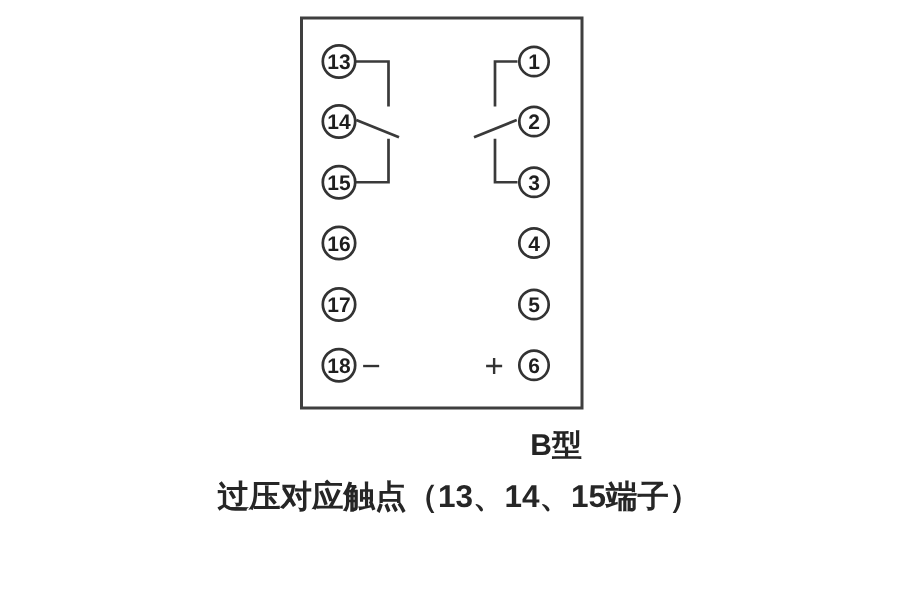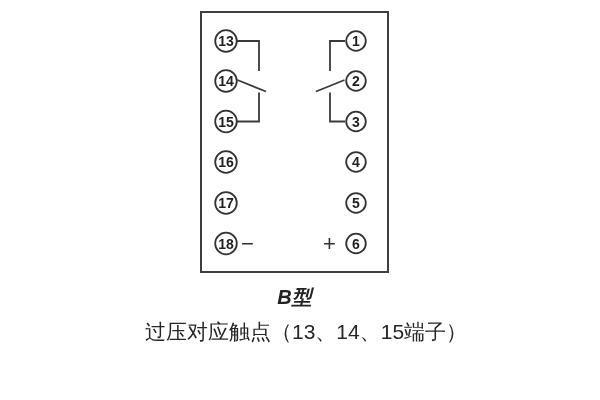--- a/index.html
+++ b/index.html
@@ -47,32 +47,31 @@
     fill: #333333;
     font-family: "Liberation Sans", sans-serif;
     font-size: 22px;
     text-anchor: middle;
   }
   .type-label {
     position: absolute;
     left: 201px;
     top: 286px;
     width: 187px;
-    text-align: center;
+    text-align: right;
     font-size: 20px;
     font-weight: 600;
     color: #242424;
     line-height: 1.15;
-    font-style: italic;
   }
   .caption {
     position: absolute;
     left: 145px;
     font-size: 21px;
-    font-weight: 400;
+    font-weight: 700;
     color: #262626;
     line-height: 1.15;
     white-space: nowrap;
   }
   .caption-over { top: 320px; }
   .caption-under { top: 364px; }
 </style>
 </head>
 <body>
 

